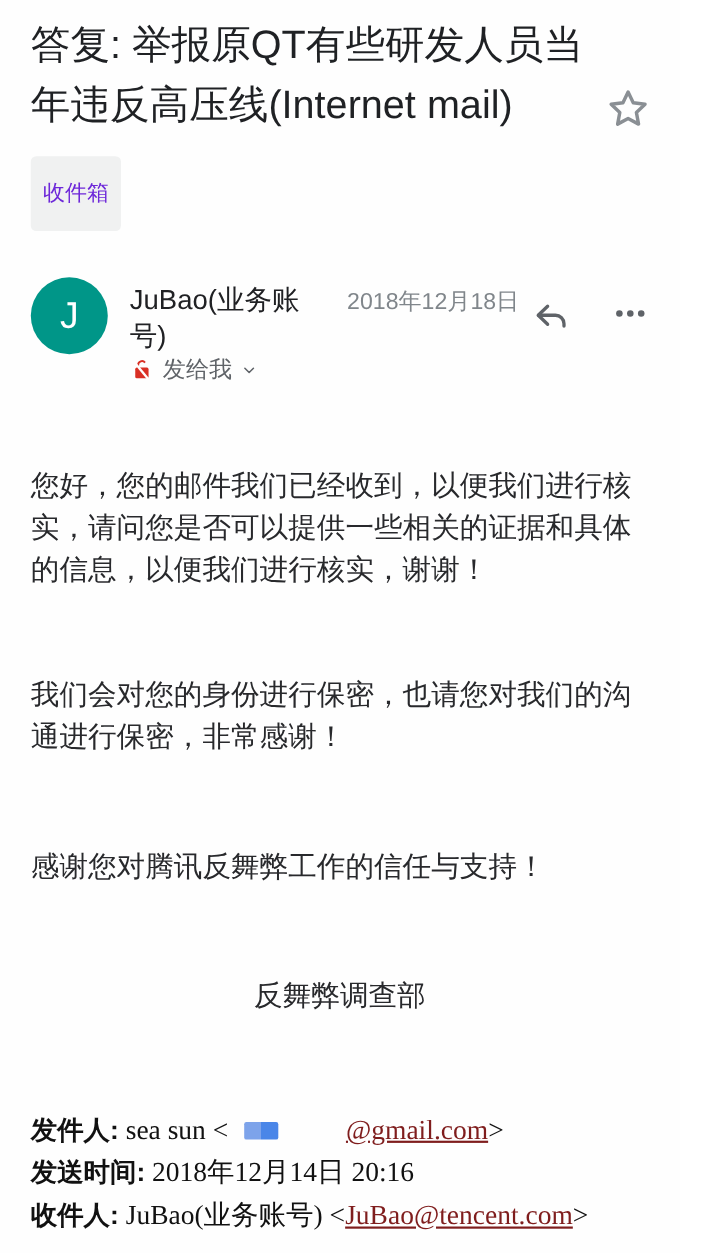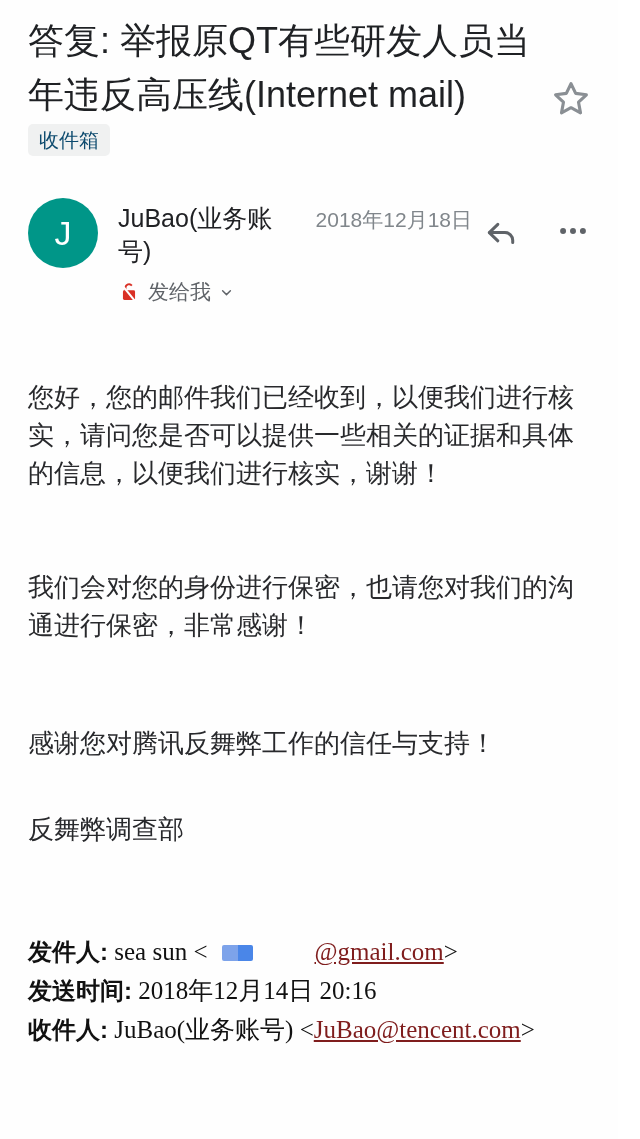--- a/index.html
+++ b/index.html
@@ -29,26 +29,26 @@
     right: 24px;
     width: 46px;
     height: 46px;
     display: flex;
     align-items: center;
     justify-content: center;
     cursor: pointer;
   }
   .label-badge {
     display: inline-block;
-    margin-top: 2px;
+    margin-top: 20px;
     background: #f0f1f1;
-    color: #0c4a6e;
+    color: #6d28d9;
     font-size: 20px;
     line-height: 20px;
-    padding: 6px 11px;
+    padding: 24px 11px;
     border-radius: 5px;
     font-weight: 500;
   }
   
   .sender-row {
     display: flex;
     align-items: flex-start;
     margin-top: 42px;
   }
   .avatar {
@@ -60,37 +60,37 @@
     font-size: 34px;
     display: flex;
     align-items: center;
     justify-content: center;
     flex: 0 0 auto;
   }
   .sender-meta { flex: 1 1 auto; margin-left: 20px; min-width: 0; padding-top: 4px; }
   .sender-line1 { display: flex; align-items: baseline; justify-content: flex-end; }
   .sender-name { font-size: 25px; color: #202124; }
   .sender-date { font-size: 21px; color: #80868b; margin-left: 15px; white-space: nowrap; }
-  .sender-line2 { display: flex; align-items: center; margin-top: 10px; cursor: pointer; }
+  .sender-line2 { display: flex; align-items: center; cursor: pointer; }
   .sender-line2 .lock { margin-right: 8px; display: flex; }
   .to-me { font-size: 21px; color: #5f6368; }
   .chev { margin-left: 7px; display: flex; }
   .actions { display: flex; align-items: center; gap: 36px; margin-top: 14px; margin-left: 10px; }
   .icon-btn { cursor: pointer; display: flex; }
   
   .mail-body p {
     font-size: 26px;
     line-height: 38px;
     color: #28292c;
     word-break: break-word;
   }
   .p1 { margin-top: 72px; }
   .p2 { margin-top: 76px; }
   .p3 { margin-top: 80px; }
-  .p4 { margin-top: 48px; }
+  .p4 { margin-top: 80px; text-align: center; }
   
   .quoted {
     margin-top: 84px;
     font-family: "Liberation Serif", "DejaVu Serif", serif;
     font-size: 25px;
     line-height: 39px;
     color: #111111;
     word-break: break-word;
   }
   .quoted .lbl { font-weight: 700; font-family: "Liberation Sans", sans-serif; font-size: 24px; }

